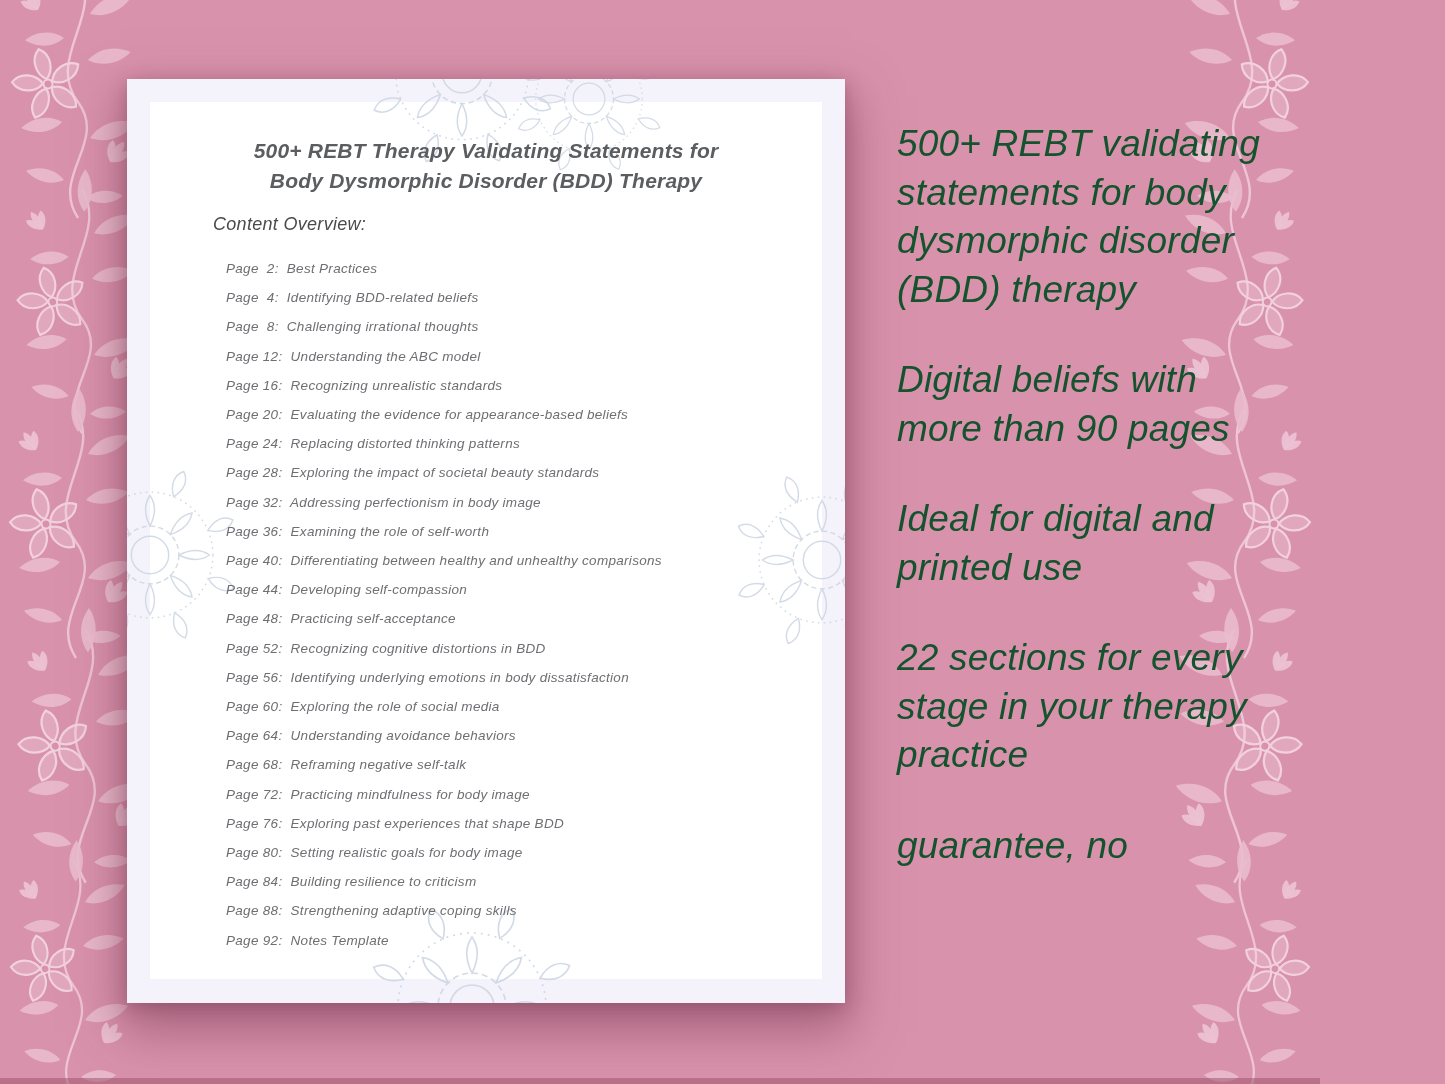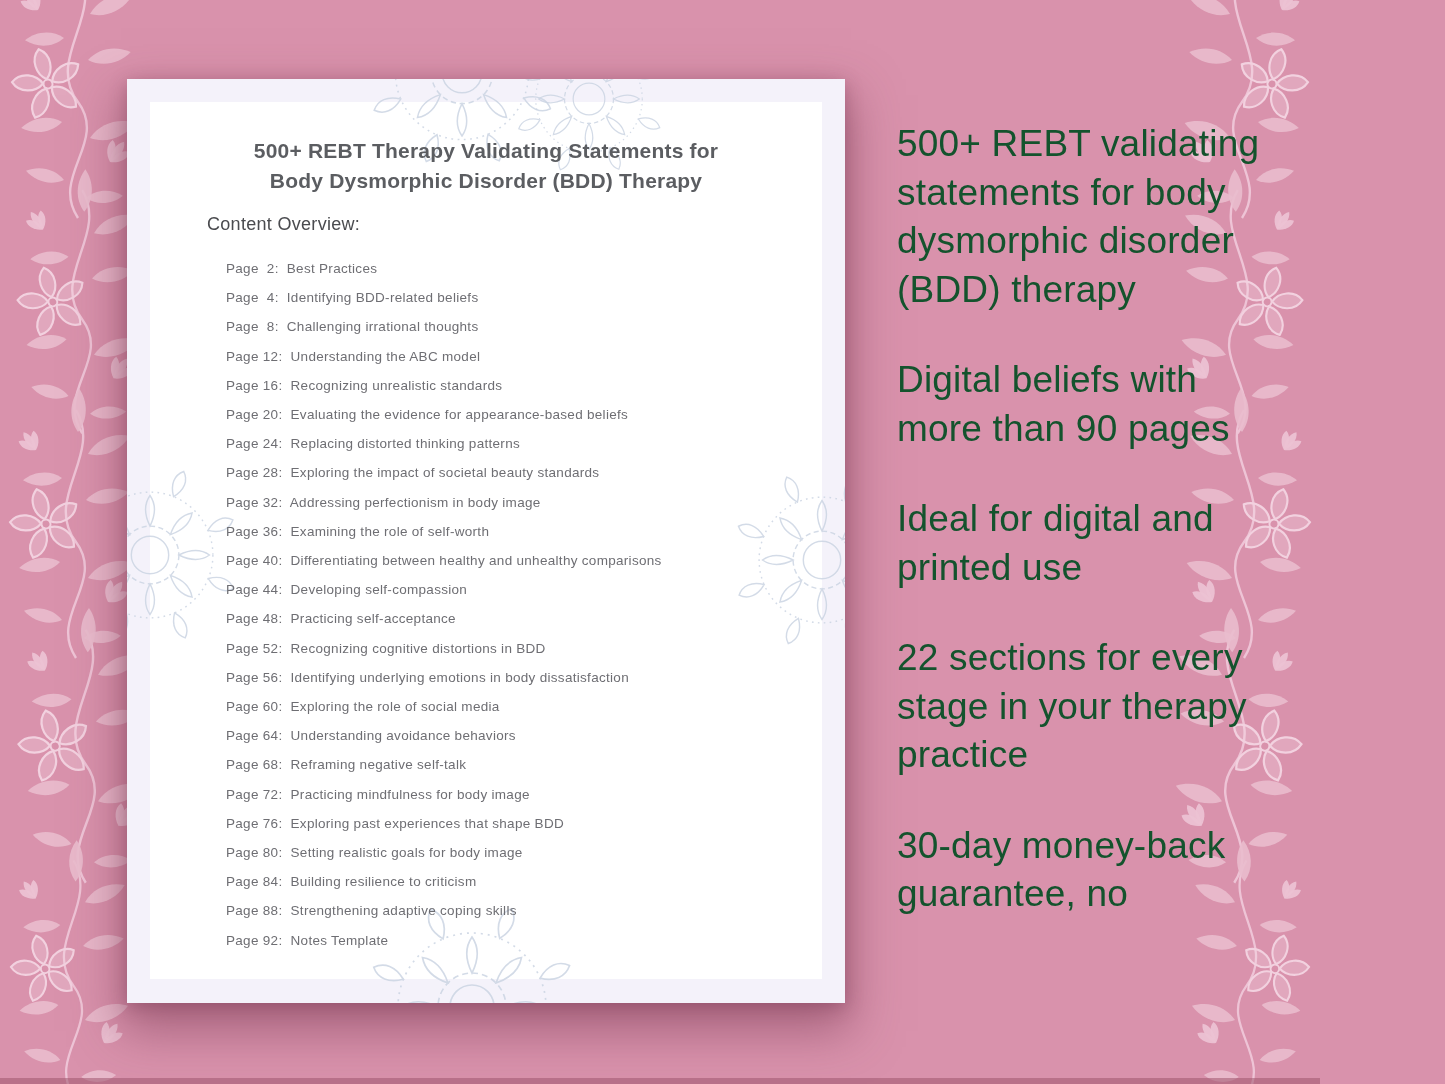--- a/index.html
+++ b/index.html
@@ -1,20 +1,21 @@
 <!DOCTYPE html>
 <html><head>
 <meta charset="utf-8">
 <style>
   html,body{margin:0;padding:0;background:#d992ac;}
   *{box-sizing:border-box;}
   .canvas{
     position:relative;width:1320px;height:1084px;overflow:hidden;
     background:#d992ac;
     font-family:"Liberation Sans",sans-serif;
+    font-style:italic;
   }
   
   .vine{position:absolute;top:0;height:1084px;width:195px;pointer-events:none;}
   .vine.left{left:-6px;}
   .vine.right{right:-6px;}
   .stem{fill:none;stroke:#eec4d6;stroke-width:2.4;}
   .leaf{fill:#e9bccd;opacity:.9;}
   .petal{fill:rgba(247,222,233,0.28);stroke:#f2d1df;stroke-width:2.2;}
   .fl-c{fill:none;stroke:#f2d1df;stroke-width:2;}
   .budp{fill:#ecc2d3;opacity:.95;}
@@ -29,21 +30,21 @@
   .mandalas{position:absolute;left:0;top:0;z-index:2;pointer-events:none;}
   .mnd{fill:none;stroke:#ccd5e3;stroke-width:1.7;opacity:.85;}
   .content{position:absolute;left:23px;top:23px;right:23px;bottom:24px;z-index:3;}
 
   .doc-title{
     position:absolute;top:34px;left:0;right:0;margin:0;
     text-align:center;font-size:21px;line-height:30px;font-weight:600;
     color:#5b5d61;letter-spacing:.2px;
   }
   .overview{
-    position:absolute;top:112px;left:57px;margin:0;
+    position:absolute;top:112px;left:63px;margin:0;
     font-size:18px;font-weight:400;color:#4a4b4f;letter-spacing:.3px;
   }
   .toc{
     position:absolute;top:148px;left:72px;margin:4px;padding:0;list-style:none;
   }
   .ti{
     line-height:29.2px;font-size:13.5px;color:#6e6e73;
     letter-spacing:.3px;white-space:pre;
   }
 
@@ -196,19 +197,18 @@
     <div class="mblock">
       <span class="mline">Ideal for digital and</span>
       <span class="mline">printed use</span>
     </div>
     <div class="mblock">
       <span class="mline">22 sections for every</span>
       <span class="mline">stage in your therapy</span>
       <span class="mline">practice</span>
     </div>
     <div class="mblock">
-      <span class="mline">30-day money-back</span>
       <span class="mline">guarantee, no</span>
     </div>
   </div>
 
   <div class="bottom-strip"></div>
 </div>
 
 </body></html>

